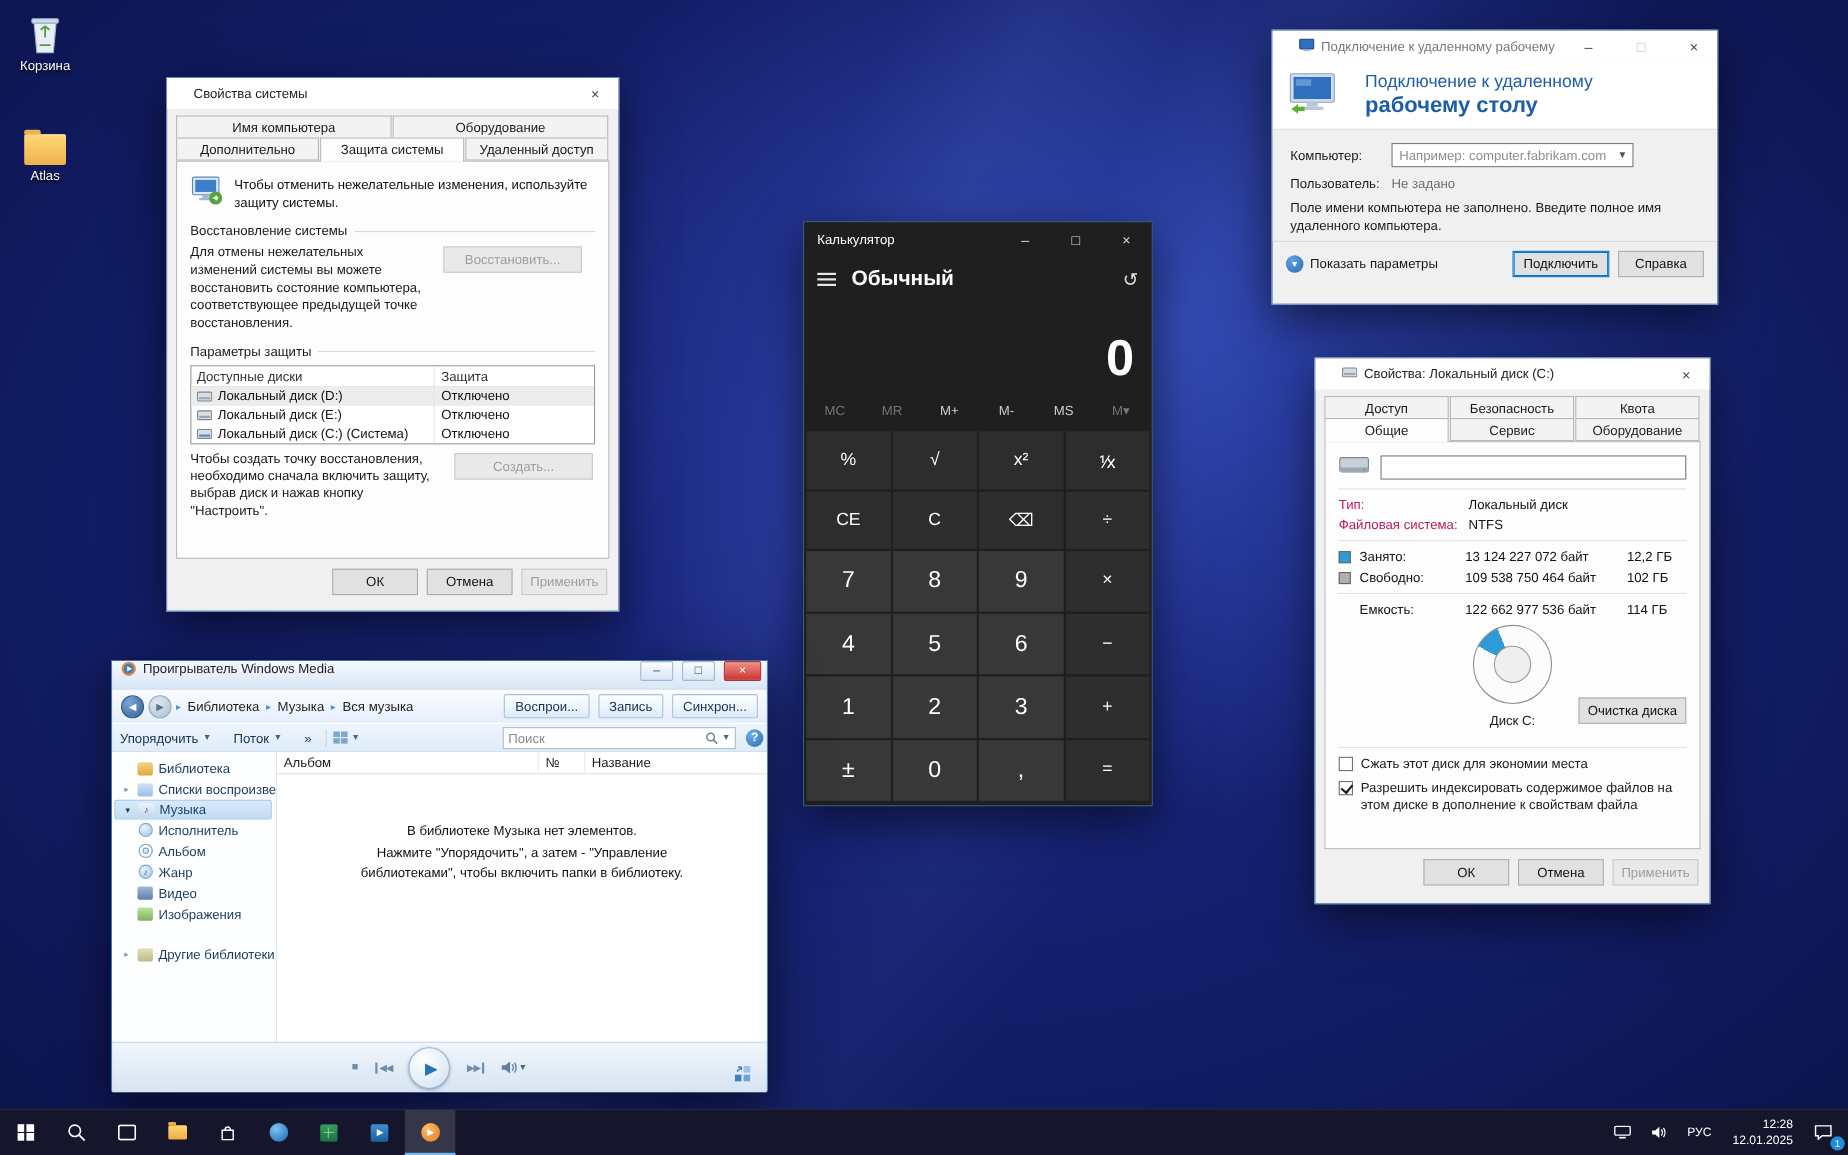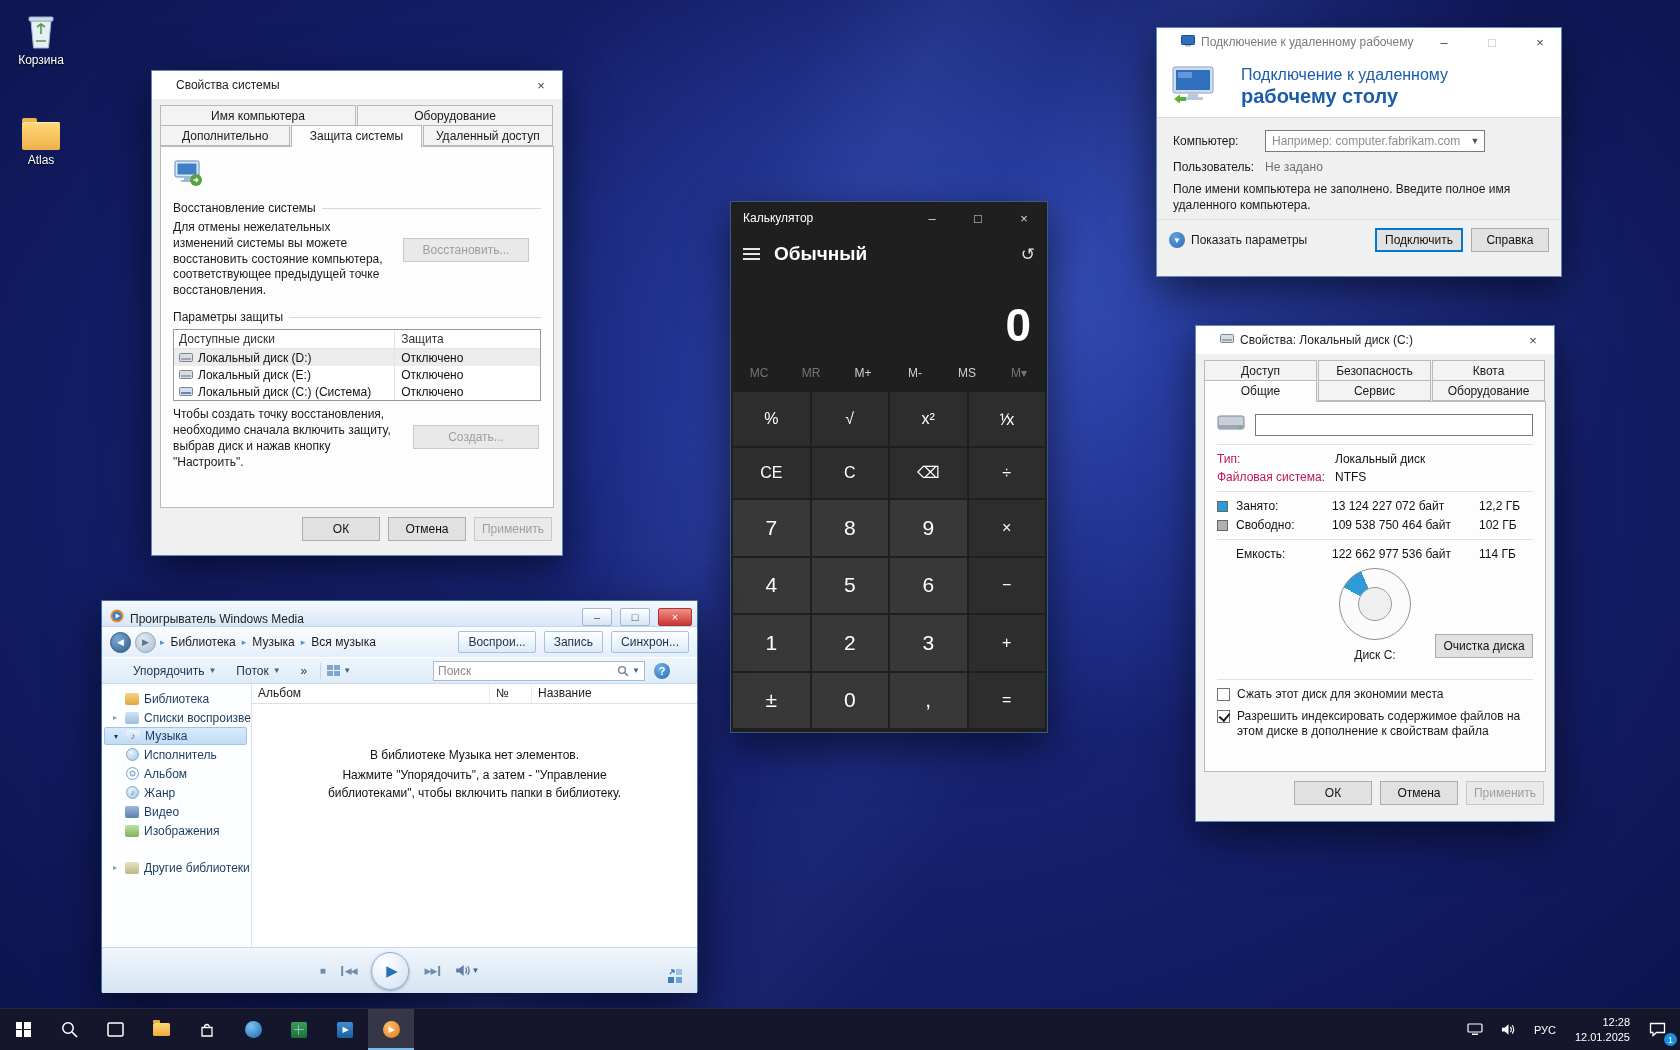--- a/index.html
+++ b/index.html
@@ -36,21 +36,21 @@
 .tab-panel{position:relative;margin:0 8px;background:#fdfdfd;border:1px solid #b9b9b9;padding:8px 12px;z-index:1}
 .dlg-buttons{display:flex;justify-content:flex-end;gap:8px;padding:9px 10px 0}
 .btn{min-width:78px;height:24px;font-size:12px;font-family:inherit;background:#e1e1e1;border:1px solid #adadad;color:#111;cursor:default}
 .btn.default{border-color:#0078d7;box-shadow:inset 0 0 0 1px #0078d7}
 .btn.disabled{color:#9e9e9e;background:#e9e9e9;border-color:#c9c9c9}
 .btn.wide{min-width:126px}
 .grp{display:flex;align-items:center;gap:6px;margin:11px 0 5px;font-size:12px;color:#1a1a1a}
 .grp .line{flex:1;height:1px;background:#d9d9d9}
 .row2col{display:flex;gap:12px;margin:5px 0;align-items:flex-start}
 .row2col .txt{flex:1;line-height:1.32;color:#1a1a1a}
-.row2col .btn{flex-shrink:0;margin-top:18px}
+.row2col .btn{flex-shrink:0;margin-top:2px}
 .intro{display:flex;gap:10px;align-items:flex-start;margin-top:2px}
 .intro .txt{line-height:1.35;padding-top:3px}
 
 
 .sp-table{margin:3px 0 6px;border:1px solid #9a9a9a;background:#fff}
 .spt-head{display:flex;height:19px;border-bottom:1px solid #e4e4e4;color:#333;align-items:center}
 .spt-row{display:flex;align-items:center;height:17px}
 .spt-row.sel{background:#ececec}
 .c-disk{flex:1.55;display:flex;align-items:center;gap:5px;padding-left:5px;border-right:1px solid #e4e4e4;height:100%;overflow:hidden;white-space:nowrap}
 .c-prot{flex:1;padding-left:6px}
@@ -109,32 +109,32 @@
 .calc-display{height:82px;display:flex;align-items:flex-end;justify-content:flex-end;padding:0 16px 4px;color:#fff;font-size:46px;font-weight:600}
 .calc-mem{display:flex;height:34px;align-items:center;padding:0 2px}
 .mkey{flex:1;text-align:center;font-size:12px;color:#cfcfcf;background:none;border:none;font-family:inherit}
 .mkey.dim{color:#757575}
 .calc-keys{display:grid;grid-template-columns:repeat(4,1fr);gap:2px;padding:2px;height:340px}
 .ckey{display:flex;align-items:center;justify-content:center;background:#2d2d2d;color:#fff;font-size:16px;border:none;font-family:inherit}
 .ckey.num{background:#383838;font-size:21px}
 
 
 .wmp{background:#eaf2fb;border:1px solid #3f6fa6}
-.wmp-title{height:26px;display:flex;align-items:flex-end;gap:6px;padding:0 5px 0 8px;background:linear-gradient(#f4f9ff,#d9e7f6);font-size:12px;color:#222;border-bottom:1px solid #c3d5ea}
+.wmp-title{height:26px;display:flex;align-items:flex-start;gap:6px;padding:0 5px 0 8px;background:linear-gradient(#f4f9ff,#d9e7f6);font-size:12px;color:#222;border-bottom:1px solid #c3d5ea}
 .wmp-title .t{flex:1;white-space:nowrap;overflow:hidden}
 .wmp-cap{width:30px;height:18px;display:flex;align-items:center;justify-content:center;font-size:11px;color:#2b4a6d;background:linear-gradient(#fefefe,#d7e4f2);border:1px solid #9fb8d4;border-radius:2px;margin-left:2px}
 .wmp-cap.close{width:34px;background:linear-gradient(#ef9287,#c33);color:#fff;border-color:#a33}
 .wmp-nav{height:30px;display:flex;align-items:center;gap:4px;padding:0 8px;background:linear-gradient(#fbfdff,#e4eefa)}
 .nav-circle{width:21px;height:21px;border-radius:50%;display:flex;align-items:center;justify-content:center;font-size:9px;color:#fff;background:radial-gradient(circle at 35% 30%,#7aa7d6,#31618f);border:1px solid #2d567e;flex-shrink:0}
 .nav-circle.fwd{background:radial-gradient(circle at 35% 30%,#dfe9f3,#aebfd1);color:#5e748a;border-color:#93a8bd}
 .crumb{font-size:12px;color:#1e1e1e;padding:0 2px;white-space:nowrap}
 .crumb-sep{color:#4d94d0;font-size:9px}
 .spacer{flex:1}
 .wmp-tab{font-size:12px;color:#17344f;background:linear-gradient(#fff,#dcebf9);border:1px solid #a8c2dd;padding:3px 9px;border-radius:2px;margin-left:4px;white-space:nowrap}
-.wmp-toolbar{height:27px;display:flex;align-items:center;gap:6px;padding:0 24px;background:linear-gradient(#eef5fc,#dfecf8);border-top:1px solid #fff;border-bottom:1px solid #c9daeb}
+.wmp-toolbar{height:27px;display:flex;align-items:center;gap:6px;padding:0 0;background:linear-gradient(#eef5fc,#dfecf8);border-top:1px solid #fff;border-bottom:1px solid #c9daeb}
 .tbtn{display:flex;align-items:center;gap:4px;font-size:12px;color:#17344f;padding:2px 7px}
 .dd{font-size:8px;color:#44658a}
 .tsep{width:1px;height:16px;background:#c3d4e6}
 .view-ico{display:flex;align-items:center;gap:3px;color:#44658a}
 .vgrid{width:13px;height:11px;background:
   linear-gradient(#7fa6cc,#7fa6cc) 0 0/6px 5px no-repeat,
   linear-gradient(#7fa6cc,#7fa6cc) 7px 0/6px 5px no-repeat,
   linear-gradient(#7fa6cc,#7fa6cc) 0 6px/6px 5px no-repeat,
   linear-gradient(#7fa6cc,#7fa6cc) 7px 6px/6px 5px no-repeat}
 .searchbox{display:flex;align-items:center;width:212px;height:20px;background:#fff;border:1px solid #a8bccf;padding:0 4px;margin-left:auto;gap:3px}
@@ -226,20 +226,21 @@
       <span>
         <svg width="30" height="30" viewBox="0 0 30 30">
           <rect x="2" y="4" width="24" height="16" rx="1.5" fill="#dce9f8" stroke="#5b87b8"></rect>
           <rect x="4.5" y="6.5" width="19" height="11" fill="#3f7ec9"></rect>
           <rect x="11" y="20" width="6" height="3" fill="#9fb8d4"></rect>
           <rect x="8" y="23" width="12" height="2" fill="#9fb8d4"></rect>
           <circle cx="23" cy="23" r="6" fill="#57a33e"></circle>
           <path d="M20.5 23 h4 M23 21 l1.8 2 l-1.8 2" stroke="#fff" stroke-width="1.4" fill="none"></path>
         </svg>
       </span>
+      <div class="txt" style="max-width:330px">Чтобы отменить нежелательные изменения, используйте защиту системы.</div>
     </div>
     <div class="grp">
       <span>Восстановление системы</span>
         <i class="line"></i>
     </div>
     <div class="row2col">
       <div class="txt" style="max-width:218px">Для отмены нежелательных изменений системы вы можете восстановить состояние компьютера, соответствующее предыдущей точке восстановления.</div>
       <button class="btn wide disabled">Восстановить...</button>
     </div>
     <div class="grp">

